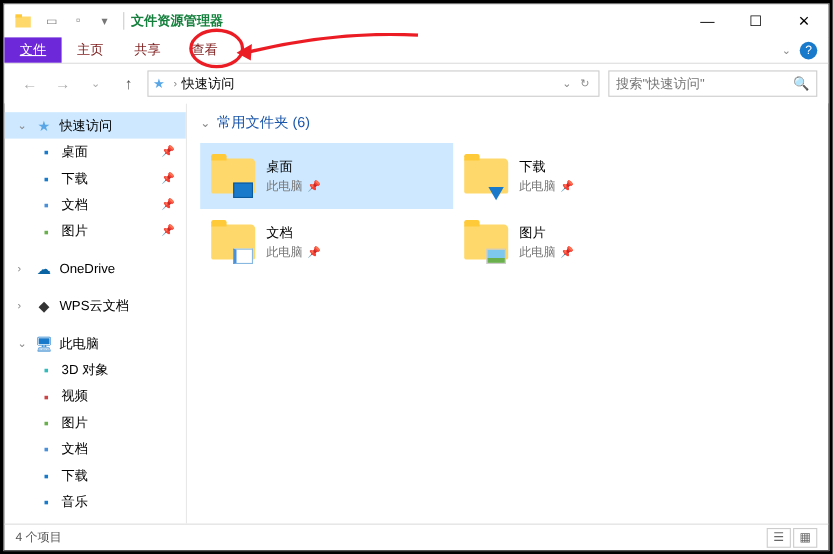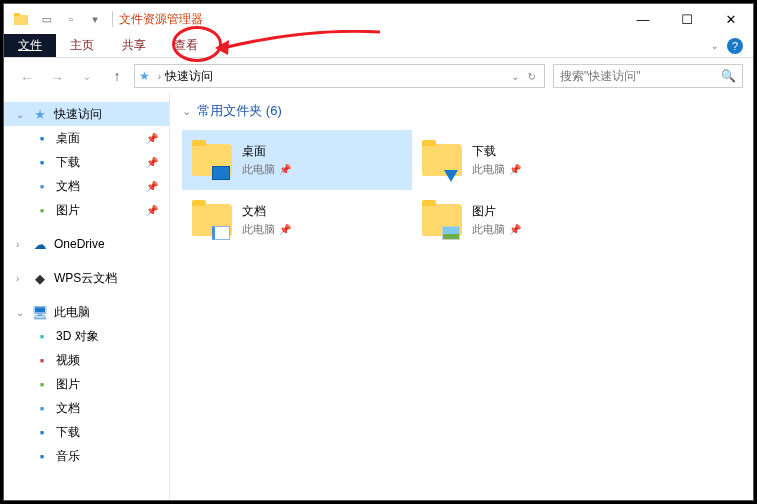--- a/index.html
+++ b/index.html
@@ -3,26 +3,26 @@
 <meta charset="utf-8">
 <style>
 * { box-sizing: border-box; margin: 0; padding: 0; font-family: "Microsoft YaHei", "Segoe UI", sans-serif; }
 body { background: #000; width: 757px; height: 504px; position: relative; }
 .window { position: absolute; left: 3px; top: 3px; width: 751px; height: 498px; background: #fff; border: 1px solid #555; display: flex; flex-direction: column; }
 .titlebar { height: 30px; display: flex; align-items: center; background: #fff; }
 .titlebar .icon { width: 18px; height: 18px; margin: 0 6px 0 8px; display: flex; align-items: center; justify-content: center; }
 .titlebar .qat { display: flex; align-items: center; gap: 2px; }
 .qat-btn { width: 22px; height: 22px; display: flex; align-items: center; justify-content: center; color: #777; font-size: 11px; }
 .titlebar .divider { width: 1px; height: 16px; background: #ccc; margin: 0 6px; }
-.titlebar .title { font-size: 12px; color: #c2410c; }
+.titlebar .title { font-size: 12px; color: #15803d; font-weight: bold; }
 .win-controls { margin-left: auto; display: flex; }
 .win-btn { width: 44px; height: 30px; display: flex; align-items: center; justify-content: center; font-size: 13px; color: #000; }
 .ribbon { height: 24px; background: #fff; display: flex; align-items: stretch; font-size: 12px; border-bottom: 1px solid #ddd; position: relative; }
 .ribbon-tab { padding: 0 14px; display: flex; align-items: center; cursor: pointer; color: #7f1d1d; }
-.ribbon-tab.file { background: #0f172a; color: #fff; text-decoration: underline; }
+.ribbon-tab.file { background: #6d28d9; color: #fff; text-decoration: underline; }
 .ribbon-right { margin-left: auto; display: flex; align-items: center; gap: 8px; padding-right: 10px; }
 .help-icon { width: 16px; height: 16px; border-radius: 50%; background: #1979ca; color: #fff; font-size: 11px; display: flex; align-items: center; justify-content: center; }
 .chev { color: #888; font-size: 10px; }
 .navbar { height: 36px; display: flex; align-items: center; padding: 0 10px; gap: 4px; background: #fff; }
 .nav-btn { width: 26px; height: 26px; display: flex; align-items: center; justify-content: center; color: #aaa; font-size: 14px; }
 .nav-btn.enabled { color: #555; }
 .address { flex: 1; height: 24px; border: 1px solid #ccc; display: flex; align-items: center; padding: 0 4px; font-size: 12px; }
 .address .star { color: #58a6e6; margin-right: 4px; }
 .address .crumb { color: #000; }
 .address .sep { color: #888; margin: 0 4px; font-size: 10px; }
@@ -238,19 +238,26 @@
             </div>
             <div class="meta">
               <span class="tname">图片</span>
               <span class="tloc">此电脑<span class="tpin">📌</span></span>
             </div>
           </div>
         </div>
     </div>
   </div>
 
+  <div class="statusbar">
+    <span>4 个项目</span>
+    <div class="status-right">
+      <div class="view-btn">☰</div>
+      <div class="view-btn">▦</div>
+    </div>
+  </div>
 </div>
 
 <div class="annotation-circle"></div>
 <svg class="annotation-arrow" viewBox="0 0 170 30">
   <path d="M 165 2 Q 90 -2 8 18" stroke="#ec1c24" stroke-width="3" fill="none"></path>
   <polygon points="0,18 14,10 13,25" fill="#ec1c24"></polygon>
 </svg>
 
 </body></html>

